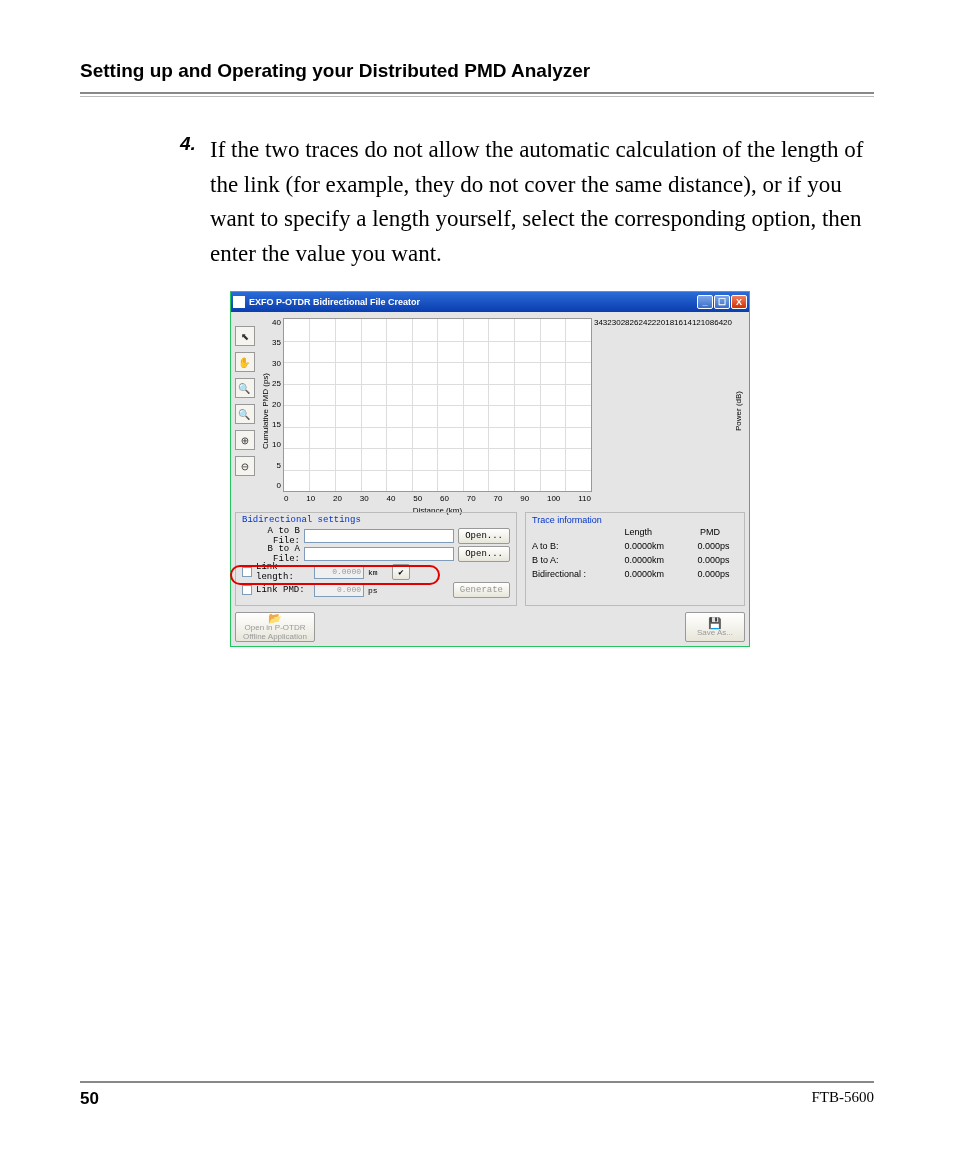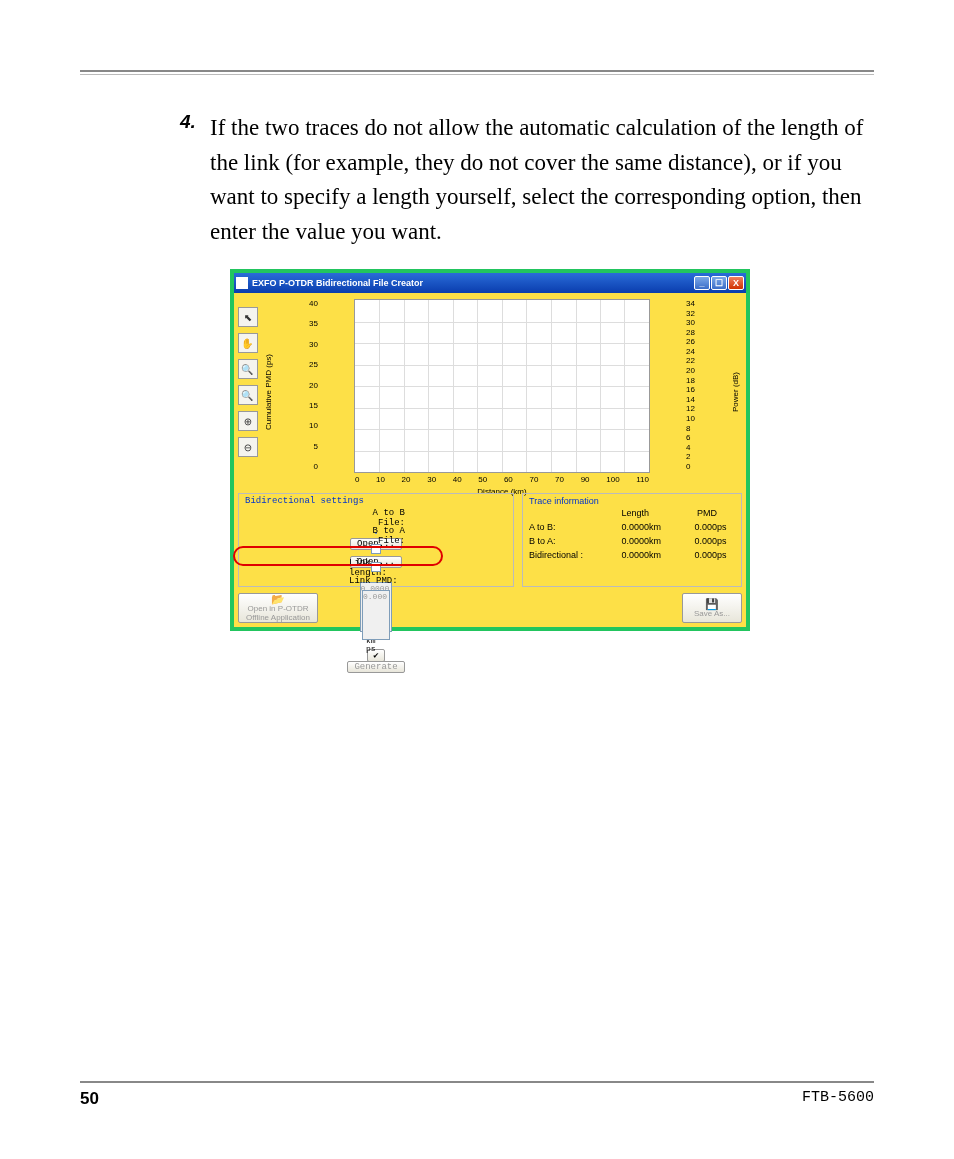--- a/index.html
+++ b/index.html
@@ -6,72 +6,73 @@
   body { width: 954px; height: 1159px; background: #fff; font-family: Georgia, "Times New Roman", serif; color: #000; position: relative; }
   .page { padding: 60px 80px 40px 80px; }
   .heading { font-family: "Segoe UI", Arial, sans-serif; font-weight: 700; font-size: 19px; }
   .subheading { font-style: italic; font-size: 17px; margin-top: 6px; }
   .hr1 { border: none; border-top: 2px solid #888; margin-top: 10px; }
   .hr2 { border: none; border-top: 1px solid #bbb; margin-top: 2px; }
   .step { display: flex; margin-top: 36px; margin-left: 100px; margin-right: 6px; }
   .step-num { font-family: "Segoe UI", Arial, sans-serif; font-weight: 700; font-style: italic; font-size: 19px; width: 30px; flex-shrink: 0; }
   .step-text { font-size: 23px; line-height: 1.5; }
   .screenshot-wrap { margin-top: 20px; margin-left: 150px; }
-  .dialog { width: 520px; border: 4px solid #22c55e; background: #fde047; font-family: Tahoma, Arial, sans-serif; font-size: 9px; }
+  .dialog { width: 520px; border: 1px solid #22c55e; background: #e5e5e5; font-family: Tahoma, Arial, sans-serif; font-size: 9px; }
   .titlebar { height: 20px; background: linear-gradient(to bottom, #2a6cd8, #0a3dae); color: #fff; display: flex; align-items: center; padding: 0 2px; }
   .tb-icon { width: 12px; height: 12px; background: #fff; margin-right: 4px; }
   .tb-title { flex: 1; font-size: 9px; font-weight: 700; }
   .tb-btns { display: flex; gap: 1px; }
   .tb-btn { width: 16px; height: 14px; background: linear-gradient(to bottom,#7ca8e8,#3a6cc8); border: 1px solid #fff; border-radius: 2px; color:#fff; font-size:9px; display:flex;align-items:center;justify-content:center;font-weight:700; }
   .tb-close { background: linear-gradient(to bottom,#f08060,#d03000); }
   .body-area { padding: 4px; }
   .chart-row { display: flex; height: 190px; }
   .toolbar { width: 24px; display: flex; flex-direction: column; gap: 6px; padding-top: 10px; }
   .tool { width: 20px; height: 20px; border: 1px solid #999; background: #f5f4ef; display:flex;align-items:center;justify-content:center; font-size:10px; color:#333; }
-  .chart-zone { flex: 1; position: relative; display:flex;gap:34px; }
+  .chart-zone { flex: 1; position: relative; display:flex; }
   .ylabel-left { writing-mode: vertical-rl; transform: rotate(180deg); font-size: 8px; align-self:center; padding:0 2px;}
   .yticks-left { display:flex; flex-direction:column; justify-content:space-between; font-size:8px; text-align:right; padding:2px 2px 16px 0; }
   .plot { flex:1; background:#fff; border:1px solid #999; position:relative; margin-bottom:14px; margin-top:2px;}
   .grid-v, .grid-h { position:absolute; background:#ddd; }
   .grid-v { width:1px; top:0; bottom:0; }
   .grid-h { height:1px; left:0; right:0; }
   .xticks { position:absolute; left:0; right:0; bottom:-12px; display:flex; justify-content:space-between; font-size:8px; padding:0 0; }
   .xlabel { position:absolute; left:0; right:0; bottom:-24px; text-align:center; font-size:8px; }
-  .yticks-right { display:flex; flex-direction:column; justify-content:space-between; font-size:8px; padding:2px 0 16px 2px; }
+  .yticks-right { display:flex; flex-direction:row; justify-content:space-between; font-size:8px; padding:2px 0 16px 2px; }
   .ylabel-right { writing-mode: vertical-rl; transform: rotate(180deg); font-size: 8px; align-self:center; padding:0 2px;}
   .settings-row { display:flex; gap:8px; margin-top:6px; }
   .panel { border:1px solid #bbb; padding:4px 6px 6px 6px; position:relative; }
   .panel-title { color:#0033cc; font-size:9px; position:relative; top:-2px; }
   .panel-settings { width: 300px; }
   .panel-trace { flex:1; }
-  .frow { display:flex; align-items:center; height:18px; gap:4px; font-size:9px;flex-direction:column; }
+  .frow { display:flex; align-items:center; height:18px; gap:4px; font-size:9px; }
   .flabel { width:58px; text-align:right; }
   .finput { flex:1; height:14px; border:1px solid #7f9db9; background:#fff; }
   .finput.dis { background:#f0f0f0; color:#999; text-align:right; padding-right:2px; font-size:8px; line-height:12px;}
   .btn { height:16px; border:1px solid #999; background: linear-gradient(to bottom,#fff,#e8e6da); font-size:9px; padding:0 6px; display:flex; align-items:center; border-radius:2px; }
   .btn.dis { color:#999; }
   .chk { width:10px; height:10px; border:1px solid #7f9db9; background:#fff; flex-shrink:0; }
   .unit { width:20px; font-size:8px; }
   .highlight-oval { position:absolute; border:2px solid #e00000; border-radius:10px; pointer-events:none; }
   .trace-grid { display:grid; grid-template-columns: 70px 50px 24px 44px 18px; font-size:9px; row-gap:4px; align-items:center; }
   .trace-grid .hdr { font-size:9px; }
   .trace-grid .val { text-align:right; }
   .bottom-btns { display:flex; justify-content:space-between; margin-top:6px; }
   .big-btn { width:80px; height:30px; border:1px solid #999; background: linear-gradient(to bottom,#fff,#e8e6da); font-size:8px; color:#999; display:flex; flex-direction:column; align-items:center; justify-content:center; border-radius:2px; text-align:center; line-height:1.1;}
   .big-btn .bicon { font-size:11px; }
   .footer { position:absolute; left:80px; right:80px; bottom:50px; }
   .fhr { border:none; border-top:2px solid #888; }
   .frow2 { display:flex; justify-content:space-between; margin-top:6px; font-size:17px; }
   .pg { font-weight:700; font-family: "Segoe UI", Arial, sans-serif;}
-  .model { font-family: Liberation Mono, monospace; font-size:15px;margin-left:32px;}
+  .model { font-family: Liberation Serif, serif; font-size:15px;margin-left:32px;}
 </style>
 </head>
 <body>
 
 <div class="page">
+  <div class="heading">Setting up and Operating your Distributed PMD Analyzer</div>
   <hr class="hr1">
   <hr class="hr2">
 
   <div class="step">
     <div class="step-num">4.</div>
     <div class="step-text">If the two traces do not allow the automatic calculation of the length of the link (for example, they do not cover the same distance), or if you want to specify a length yourself, select the corresponding option, then enter the value you want.</div>
   </div>
 
   <div class="screenshot-wrap">
     <div class="dialog">

